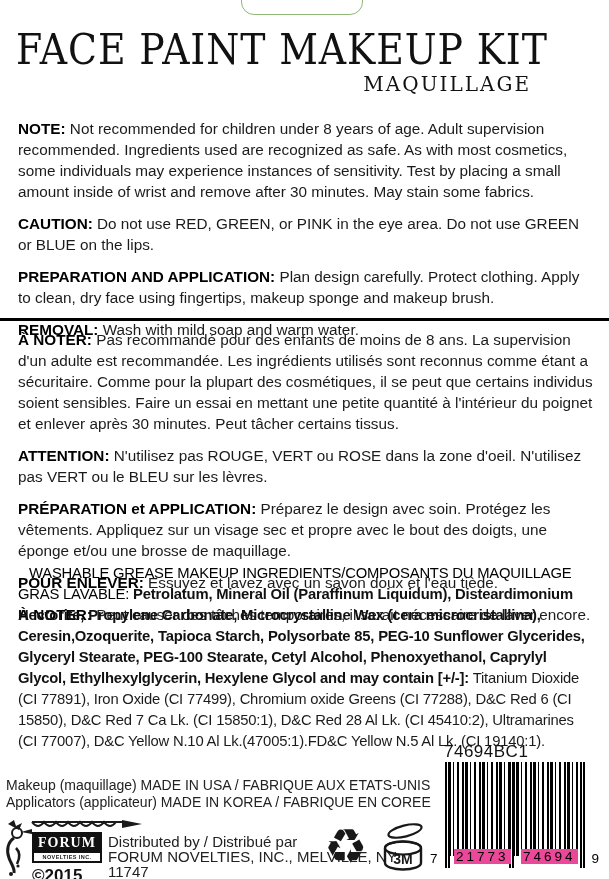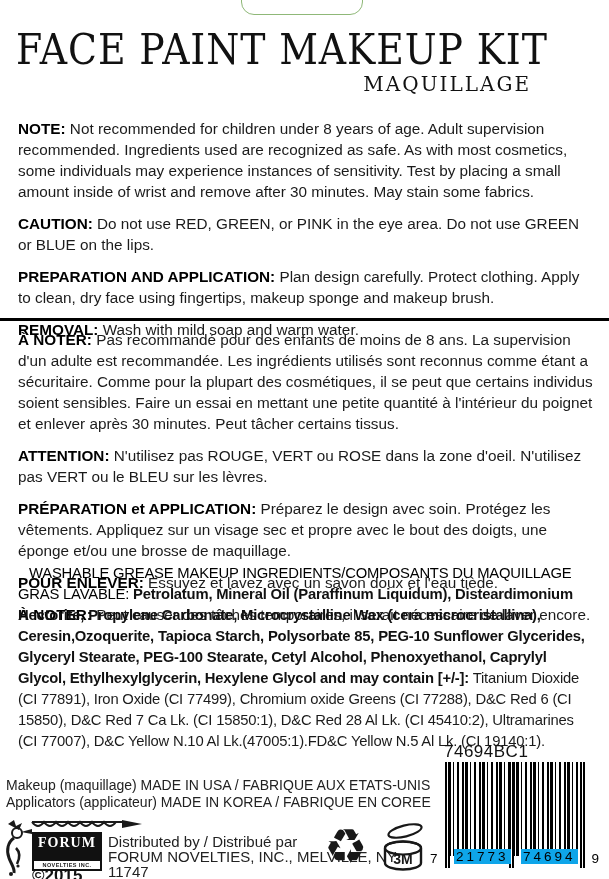--- a/index.html
+++ b/index.html
@@ -36,36 +36,36 @@
   
   .barcode{position:absolute;left:428px;top:742px;width:170px;height:132px;}
   .sku{position:absolute;left:16px;top:0;font-size:17px;letter-spacing:0.5px;color:#111;}
   .bars-wrap{position:absolute;left:17px;top:20px;width:140px;height:110px;}
   .bars{position:absolute;left:0;top:0;width:140px;height:94px;
         background:repeating-linear-gradient(90deg,#000 0 2px,#fff 2px 3px,#000 3px 6px,
         #fff 6px 8px,#000 8px 9px,#fff 9px 12px,#000 12px 14px,#fff 14px 17px);}
   .guard{position:absolute;top:0;width:5px;height:106px;
          background:linear-gradient(90deg,#000 0 2px,#fff 2px 3px,#000 3px 5px);}
   .g1{left:0;} .g2{left:64px;} .g3{left:135px;}
-  .d{position:absolute;font-size:13.5px;letter-spacing:3px;color:#000;background:#0ea5e9;
+  .d{position:absolute;font-size:13.5px;letter-spacing:3px;color:#000;background:#ec4899;
      bottom:8px;padding:0 2px;line-height:15px;}
   .d-left{left:-17px;bottom:6px;background:transparent;letter-spacing:0;}
   .d-g1{left:9px;}
   .d-g2{left:76px;}
   .d-right{right:-16px;bottom:6px;background:transparent;letter-spacing:0;}
 
   
   .origin{position:absolute;left:6px;top:777px;font-size:14px;line-height:17px;color:#222;}
 
   
   .logo-row{position:absolute;left:2px;top:818px;width:420px;height:60px;}
   .jester{position:absolute;left:0;top:0;}
   .forum-box{position:absolute;left:30px;top:14px;width:66px;border:2px solid #111;background:#fff;}
   .forum-band{background:#111;color:#fff;font-family:"Liberation Serif",serif;font-weight:700;
-              font-size:14px;letter-spacing:1px;text-align:center;padding:1px 2px 10px;}
+              font-size:14px;letter-spacing:1px;text-align:center;padding:1px 2px 2px;}
   .forum-sub{font-size:5.5px;font-weight:700;text-align:center;letter-spacing:0.4px;padding:1px 0;}
   .copyright{position:absolute;left:30px;top:48px;font-size:17px;font-weight:700;color:#111;}
   .dist{position:absolute;left:106px;top:16px;font-size:15px;line-height:15px;color:#222;}
 
   
   .recycle{position:absolute;left:324px;top:818px;font-size:48px;line-height:56px;color:#181818;
            font-family:"DejaVu Sans",sans-serif;}
   .pao{position:absolute;left:378px;top:822px;}
 </style>
 </head>

